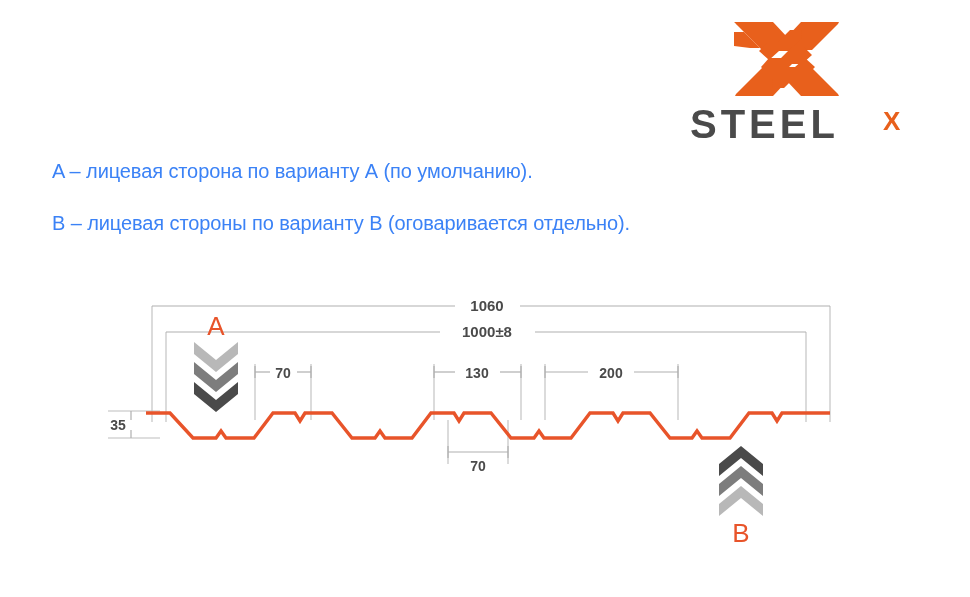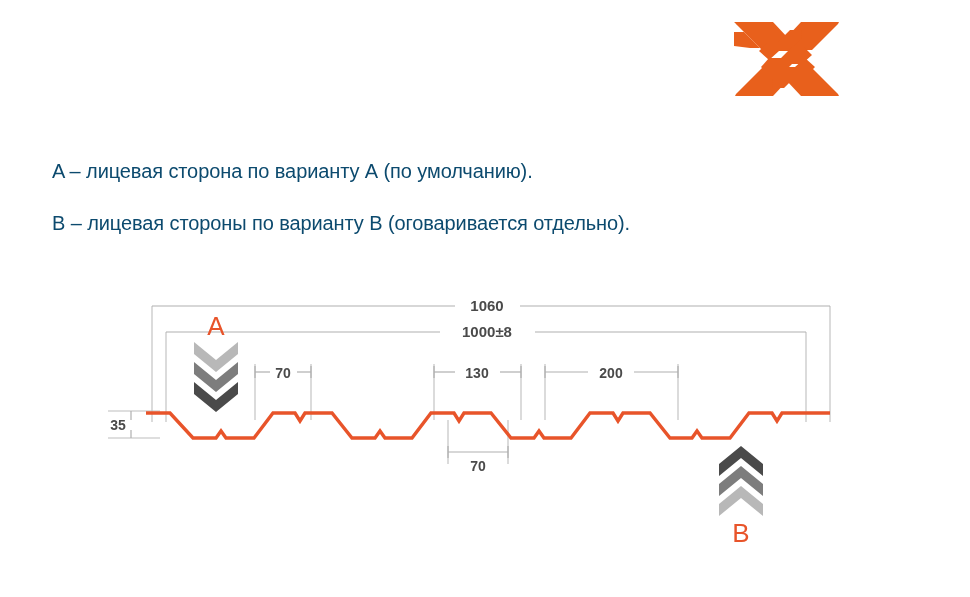--- a/index.html
+++ b/index.html
@@ -36,21 +36,21 @@
     left: 0px;
     top: 86px;
     width: 250px;
     height: 42px;
   }
 
   
   .caption {
     position: absolute;
     left: 52px;
-    color: #0c4a6e;
+    color: #3b82f6;
     font-size: 20px;
     font-family: "Liberation Sans", sans-serif;
     font-weight: 400;
     white-space: nowrap;
     letter-spacing: -0.1px;
   }
   .caption-a { top: 160px; }
   .caption-b { top: 212px; }
 
   
@@ -84,20 +84,26 @@
 
         <path d="M70 12 L58 12 L46 24 L36 24 L27 33 L37 42 L47 33 L57 33 L69 21 Z"></path>
 
         <path d="M37 40 L49 40 L61 28 L71 28 L80 37 L70 46 L60 46 L48 58 L38 58 L29 49 Z"></path>
 
         <path d="M40 70 L52 70 L64 58 L74 58 L83 49 L73 40 L63 49 L53 49 L41 61 Z"></path>
       </g>
     </svg>
   </div>
 
+  <div class="logo-wordmark">
+    <svg viewBox="0 0 250 42" width="250" height="42" xmlns="http://www.w3.org/2000/svg">
+      <text x="0" y="34" font-family="Liberation Sans, sans-serif" font-size="40" font-weight="700" letter-spacing="4" fill="#4A4A4A">STEEL</text>
+      <text x="193" y="26" font-family="Liberation Sans, sans-serif" font-size="26" font-weight="700" fill="#E8601C">X</text>
+    </svg>
+  </div>
 </div>
 
 <div class="caption caption-a">A – лицевая сторона по варианту А (по умолчанию).</div>
 <div class="caption caption-b">B – лицевая стороны по варианту B (оговаривается отдельно).</div>
 
 <div class="drawing">
 <svg viewBox="0 0 970 290" width="970" height="290" xmlns="http://www.w3.org/2000/svg">
 
   <g stroke="#BEBEBE" stroke-width="1.1">
 

